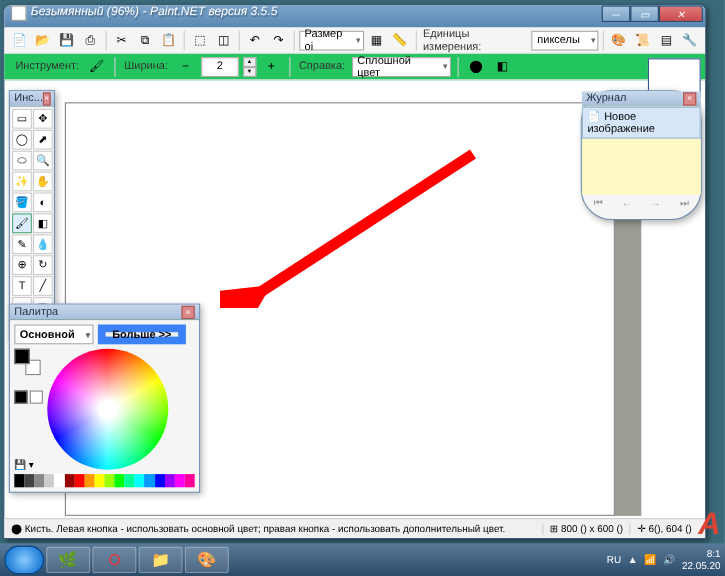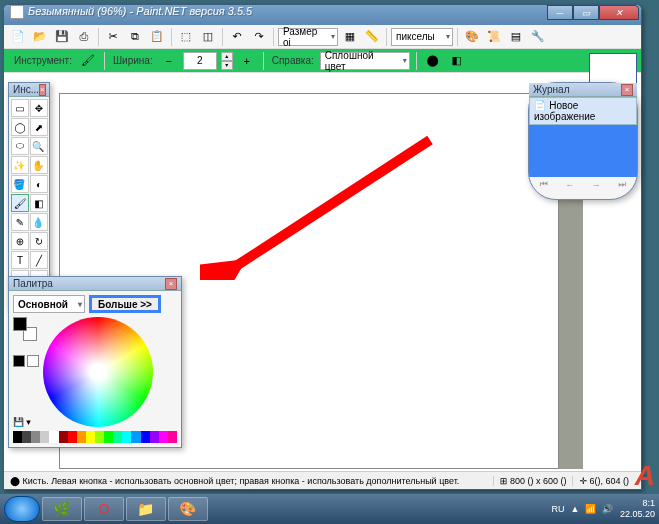--- a/index.html
+++ b/index.html
@@ -44,34 +44,34 @@
 .panel-close { width: 12px; height: 12px; background: #d88; border: 1px solid #a55; font-size: 8px; text-align: center; line-height: 10px; color: #fff; cursor: pointer; }
 
 .tools-panel { left: 8px; top: 82px; width: 42px; }
 .tools-grid { display: grid; grid-template-columns: 1fr 1fr; gap: 1px; padding: 2px; }
 .tool { width: 18px; height: 18px; border: 1px solid #ccc; background: #fff; display: flex; align-items: center; justify-content: center; font-size: 10px; cursor: pointer; }
 .tool.sel { border-color: #5a7; background: #def; }
 
 .palette-panel { left: 8px; top: 276px; width: 174px; }
 .pal-body { padding: 4px; }
 .pal-row { display: flex; gap: 4px; align-items: center; margin-bottom: 4px; font-weight: bold; }
-.pal-btn { height: 18px; border: 3px solid #3b82f6; background: #eee; font-size: 10px; padding: 0 6px; cursor: pointer; display: flex; align-items: center; }
+.pal-btn { height: 18px; border: 7px solid #3b82f6; background: #eee; font-size: 10px; padding: 0 6px; cursor: pointer; display: flex; align-items: center; }
 .pal-main { display: flex; gap: 2px; }
 .pal-swatches { width: 28px; display: flex; flex-direction: column; gap: 4px; }
 .sw-big { width: 22px; height: 18px; position: relative; }
 .sw-big .fg { position: absolute; width: 14px; height: 14px; background: #000; border: 1px solid #888; top: 0; left: 0; z-index: 2; }
 .sw-big .bg { position: absolute; width: 14px; height: 14px; background: #fff; border: 1px solid #888; bottom: -6px; right: -2px; }
 .sw-mini { width: 12px; height: 12px; background: #000; border: 1px solid #888; }
 .wheel { width: 110px; height: 110px; border-radius: 50%; background: conic-gradient(red, yellow, lime, cyan, blue, magenta, red); position: relative; }
 .wheel::after { content: ""; position: absolute; inset: 0; border-radius: 50%; background: radial-gradient(circle, #fff 10%, transparent 70%); }
 .pal-strip { display: flex; height: 12px; margin-top: 4px; }
 .pal-strip div { flex: 1; }
 
 .history-panel { left: 528px; top: 82px; width: 110px; height: 118px; border-radius: 28px; }
-.hist-body { background: #3b82f6; height: 80px; font-size: 10px; }
+.hist-body { background: #fef9c3; height: 80px; font-size: 10px; }
 .hist-item { padding: 2px 4px; background: #d6e6f8; border: 1px solid #9bc; }
 .hist-nav { display: flex; justify-content: space-around; padding: 2px; font-size: 9px; color: #999; }
 
 
 .arrow { position: absolute; left: 200px; top: 130px; width: 250px; height: 150px; pointer-events: none; }
 
 
 .taskbar { position: absolute; bottom: 0; left: 0; right: 0; height: 30px; background: linear-gradient(#5a7a9a, #2a4a6a); display: flex; align-items: center; padding: 0 4px; gap: 2px; }
 .start { width: 36px; height: 26px; border-radius: 14px; background: radial-gradient(circle, #8cf, #06c); border: 1px solid #048; }
 .tb-item { width: 40px; height: 24px; background: rgba(255,255,255,.15); border: 1px solid rgba(255,255,255,.3); border-radius: 2px; display: flex; align-items: center; justify-content: center; font-size: 14px; cursor: pointer; }
@@ -111,20 +111,21 @@
     <div class="sep"></div>
     <div class="tbtn">↶</div>
     <div class="tbtn">↷</div>
     <div class="sep"></div>
     <div class="dropdown" style="width:60px">
         <span>Размер оі</span>
       </div>
     <div class="tbtn">▦</div>
     <div class="tbtn">📏</div>
     <div class="sep"></div>
+    <span class="tlabel">Единицы измерения:</span>
     <div class="dropdown" style="width:62px">
         <span>пикселы</span>
       </div>
     <div class="sep"></div>
     <div class="tbtn">🎨</div>
     <div class="tbtn">📜</div>
     <div class="tbtn">▤</div>
     <div class="tbtn">🔧</div>
   </div>
 

